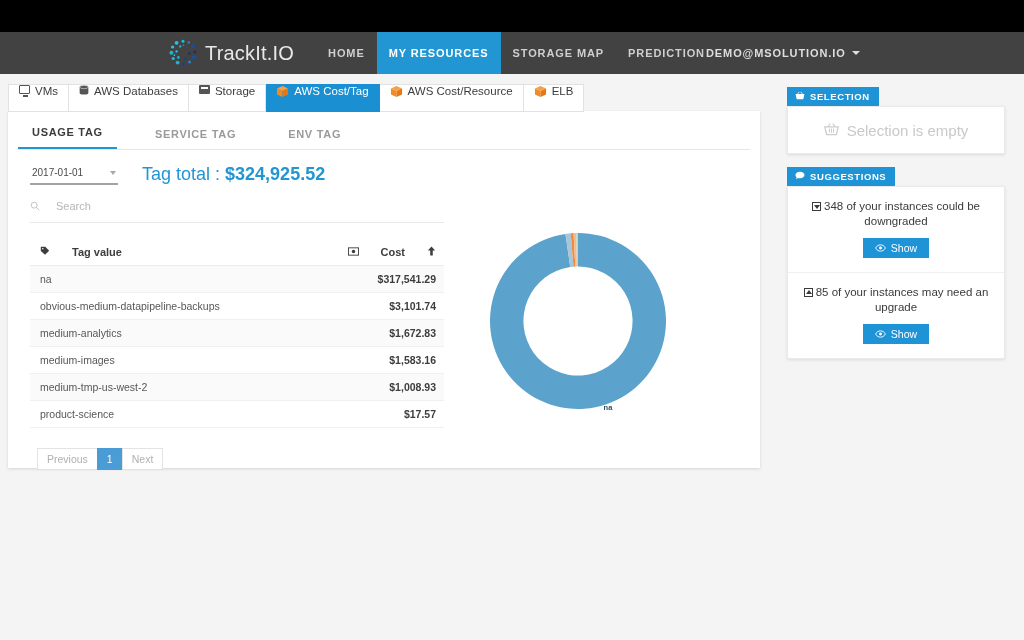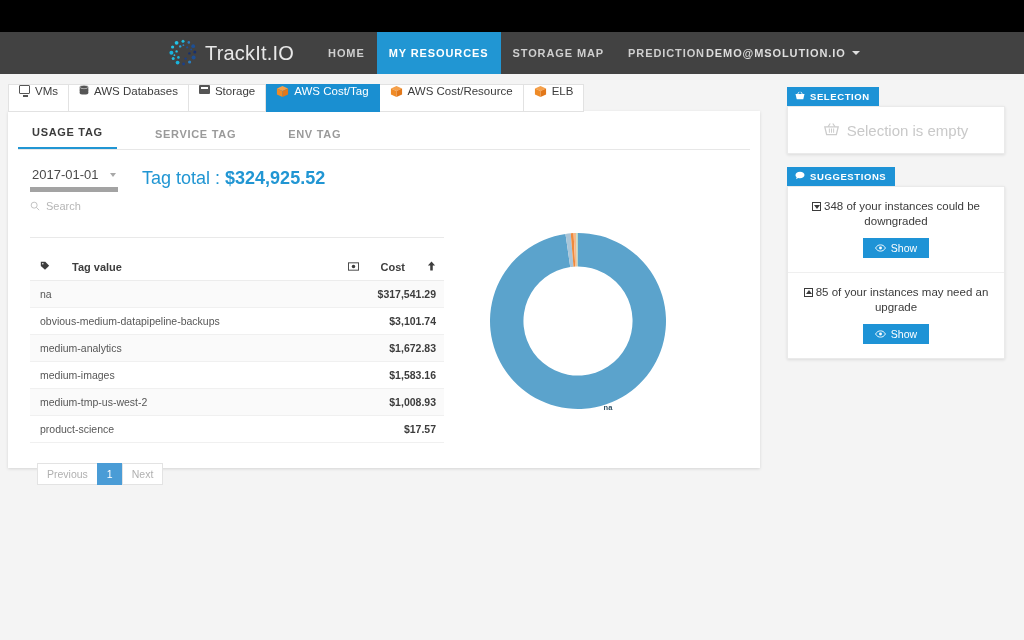--- a/index.html
+++ b/index.html
@@ -91,41 +91,41 @@
     height: 33px; margin: 6px 10px 0 10px; gap: 24px;
   }
   .subtab {
     font-size: 11px; font-weight: bold; letter-spacing: .7px;
     color: #9a9a9a; padding: 0 14px 9px 14px; cursor: pointer;
   }
   .subtab.active { color: #3b3b3b; border-bottom: 2px solid #2196d3; }
 
   .controls { display: flex; align-items: center; margin: 14px 0 0 22px; }
   .date-select {
-    font-size: 13px; color: #4a4a4a;
-    border-bottom: 5px solid #a3a3a3;
+    font-size: 10px; color: #4a4a4a;
+    border-bottom: 2px solid #a3a3a3;
     padding: 3px 2px 5px 2px; width: 88px;
     display: flex; justify-content: space-between; align-items: center;
     cursor: pointer;
   }
   .date-caret {
     border-left: 3.5px solid transparent; border-right: 3.5px solid transparent;
     border-top: 4px solid #a8a8a8;
   }
   .tag-total {
     margin-left: 24px; font-size: 18px; color: #2196d3; font-weight: 400;
     white-space: nowrap;
   }
   .tag-total .amount { font-weight: bold; }
 
   
   .left-pane { position: absolute; left: 22px; top: 86px; width: 414px; }
   .search-row {
-    display: flex; align-items: center; gap: 6px;
-    border-bottom: 1px solid #e9e9e9; padding-bottom: 22px;
+    display: flex; align-items: center; gap: 16px;
+    border-bottom: 1px solid #e9e9e9; padding-bottom: 7px;
   }
   .search-ph { font-size: 11px; color: #b6b6b6; }
 
   table.tagtable { width: 100%; border-collapse: collapse; margin-top: 17px; }
   table.tagtable th {
     font-size: 11px; color: #3d3d3d; font-weight: bold;
     padding: 6px 2px 7px 10px; text-align: left;
     border-bottom: 1px solid #ececec;
   }
   table.tagtable th.cost { text-align: right; padding-right: 8px; }

